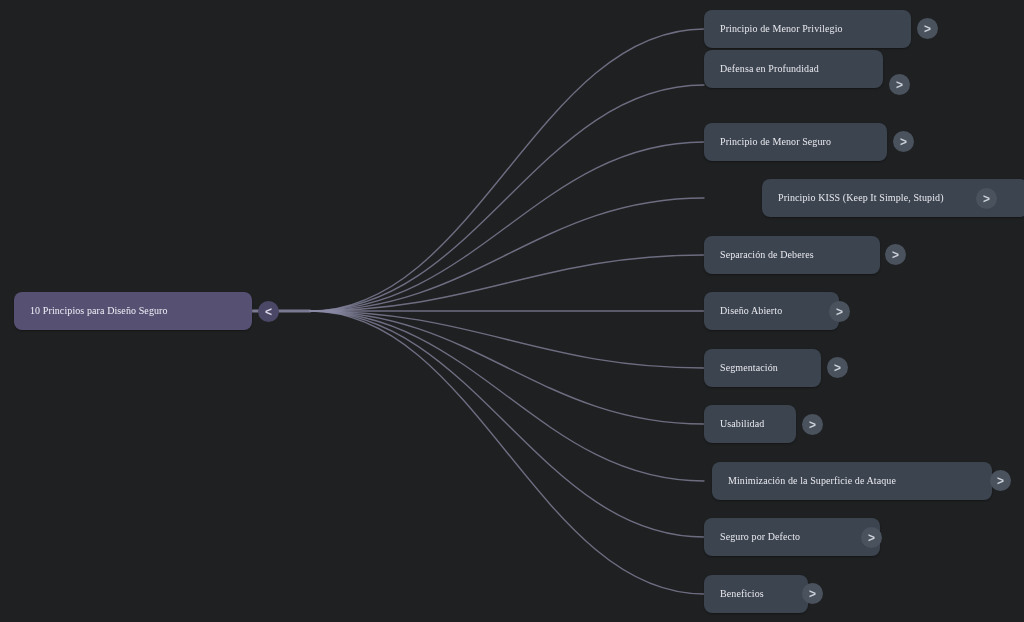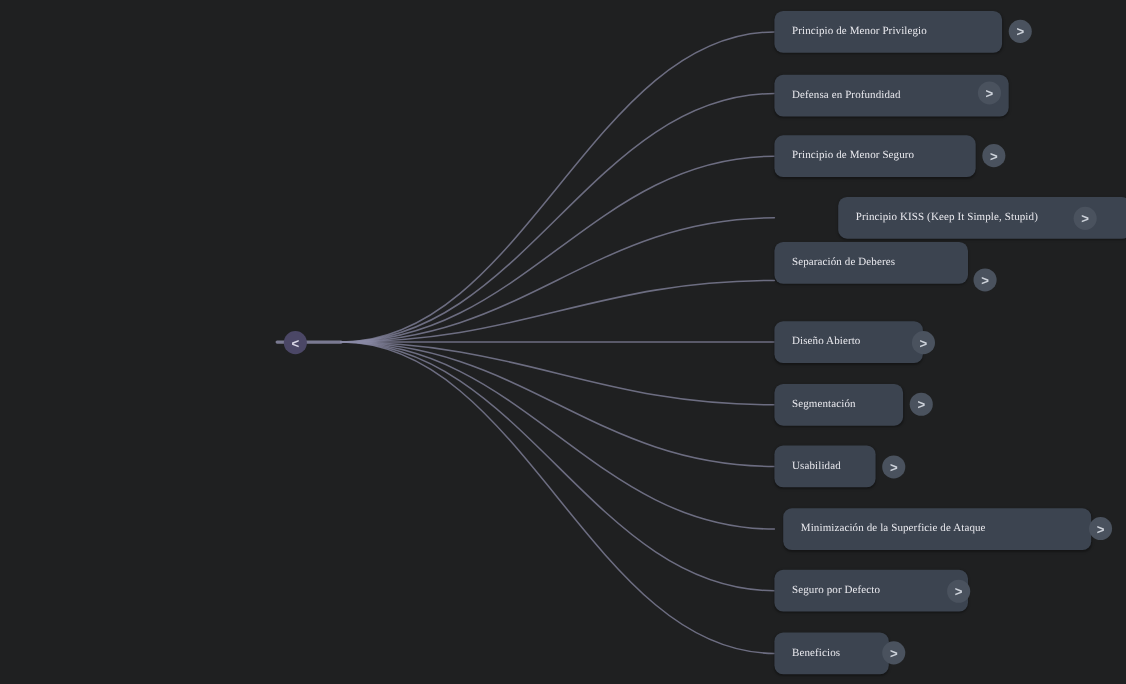--- a/index.html
+++ b/index.html
@@ -93,51 +93,54 @@
       <path d="M 310 311 C 475.48 311, 538.52 198, 704 198" stroke="#8b8ba6" stroke-width="1.4" fill="none" opacity="0.72" stroke-linecap="round"></path>
       <path d="M 310 311 C 475.48 311, 538.52 255, 704 255" stroke="#8b8ba6" stroke-width="1.4" fill="none" opacity="0.72" stroke-linecap="round"></path>
       <path d="M 310 311 C 475.48 311, 538.52 311, 704 311" stroke="#8b8ba6" stroke-width="1.4" fill="none" opacity="0.72" stroke-linecap="round"></path>
       <path d="M 310 311 C 475.48 311, 538.52 368, 704 368" stroke="#8b8ba6" stroke-width="1.4" fill="none" opacity="0.72" stroke-linecap="round"></path>
       <path d="M 310 311 C 475.48 311, 538.52 424, 704 424" stroke="#8b8ba6" stroke-width="1.4" fill="none" opacity="0.72" stroke-linecap="round"></path>
       <path d="M 310 311 C 475.48 311, 538.52 481, 704 481" stroke="#8b8ba6" stroke-width="1.4" fill="none" opacity="0.72" stroke-linecap="round"></path>
       <path d="M 310 311 C 475.48 311, 538.52 537, 704 537" stroke="#8b8ba6" stroke-width="1.4" fill="none" opacity="0.72" stroke-linecap="round"></path>
       <path d="M 310 311 C 475.48 311, 538.52 594, 704 594" stroke="#8b8ba6" stroke-width="1.4" fill="none" opacity="0.72" stroke-linecap="round"></path>
     </svg>
 
+  <div class="node node-root" id="root-node" style="left: 14px; top: 292px; width: 238px; background: rgb(86, 80, 115); color: rgb(240, 239, 246);">
+    <span class="node-label">10 Principios para Diseño Seguro</span>
+  </div>
 
   <div class="toggle toggle-root" id="root-toggle" style="left: 258px; top: 301px;">
     <span>&lt;</span>
   </div>
 
   <div id="children-layer">
       <div class="node node-child" style="left: 704px; top: 10px; width: 207px;">
         <span class="node-label">Principio de Menor Privilegio</span>
       </div>
       <div class="toggle toggle-child" style="left: 917px; top: 18px;">
         <span>&gt;</span>
       </div>
-      <div class="node node-child" style="left: 704px; top: 68px; width: 213px;">
+      <div class="node node-child" style="left: 704px; top: 50px; width: 179px;">
         <span class="node-label">Defensa en Profundidad</span>
       </div>
       <div class="toggle toggle-child" style="left: 889px; top: 74px;">
         <span>&gt;</span>
       </div>
       <div class="node node-child" style="left: 704px; top: 123px; width: 183px;">
         <span class="node-label">Principio de Menor Seguro</span>
       </div>
       <div class="toggle toggle-child" style="left: 893px; top: 131px;">
         <span>&gt;</span>
       </div>
       <div class="node node-child" style="left: 736px; top: 179px; width: 266px; margin-left: 26px;">
         <span class="node-label">Principio KISS (Keep It Simple, Stupid)</span>
       </div>
       <div class="toggle toggle-child" style="left: 976px; top: 188px;">
         <span>&gt;</span>
       </div>
-      <div class="node node-child" style="left: 704px; top: 220px; width: 176px;">
+      <div class="node node-child" style="left: 704px; top: 236px; width: 176px;">
         <span class="node-label">Separación de Deberes</span>
       </div>
       <div class="toggle toggle-child" style="left: 885px; top: 244px;">
         <span>&gt;</span>
       </div>
       <div class="node node-child" style="left: 704px; top: 292px; width: 135px;">
         <span class="node-label">Diseño Abierto</span>
       </div>
       <div class="toggle toggle-child" style="left: 829px; top: 301px;">
         <span>&gt;</span>

